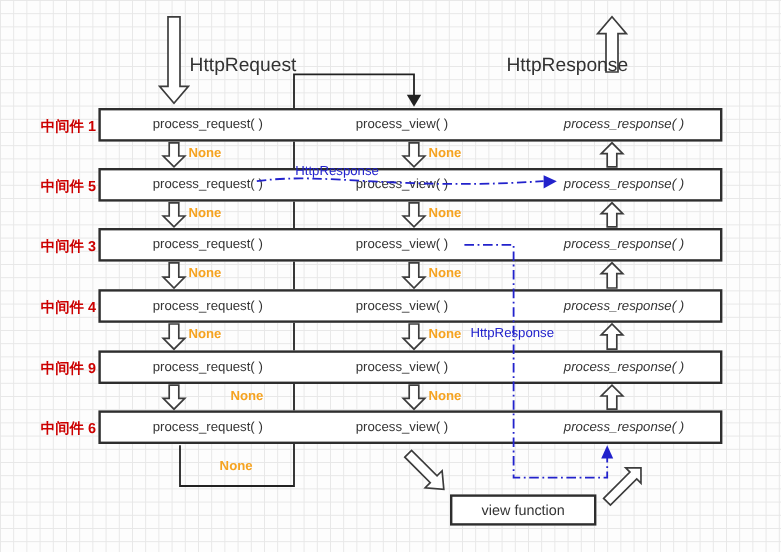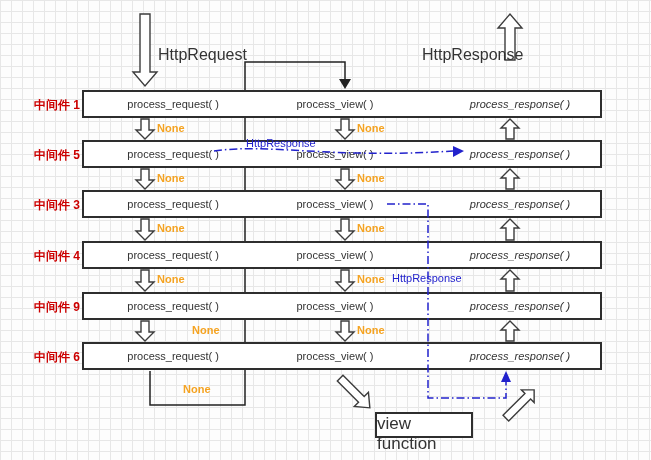--- a/index.html
+++ b/index.html
@@ -32,24 +32,24 @@
   .top-label{
     position:absolute;font-size:16px;color:#333;z-index:4;white-space:nowrap;
   }
   .none-label{
     position:absolute;font-size:11px;font-weight:bold;color:#f5a321;z-index:4;white-space:nowrap;
   }
   .blue-label{
     position:absolute;font-size:11px;color:#2222cc;z-index:4;white-space:nowrap;
   }
   .view-fn-box{
-    position:absolute;left:375px;top:412px;width:98px;height:26px;box-sizing:border-box;
+    position:absolute;left:375px;top:412px;width:122px;height:26px;box-sizing:border-box;
     background:#fff;border:2px solid #2e2e2e;z-index:4;
-    display:flex;align-items:flex-start;justify-content:center;
-    font-size:17px;color:#333;
+    display:flex;align-items:center;justify-content:center;
+    font-size:12px;color:#333;
   }
   .hollow{fill:#ffffff;stroke:#3c3c3c;stroke-width:1.4;stroke-linejoin:miter;}
   .blackline{fill:none;stroke:#222;stroke-width:1.5;}
   .blueline{fill:none;stroke:#2222cc;stroke-width:1.5;stroke-dasharray:8 3 1.5 3;}
   .bluehead{fill:#2222cc;stroke:none;}
   .blackhead{fill:#222;stroke:none;}
 </style>
 </head>
 <body>
 

